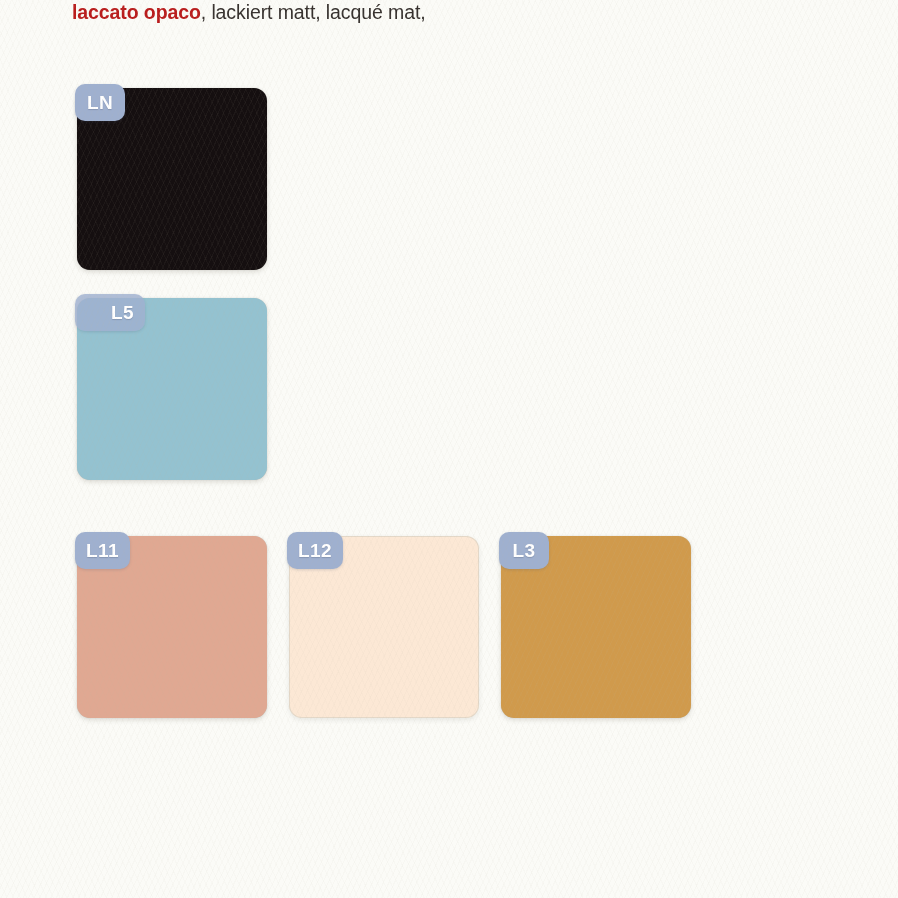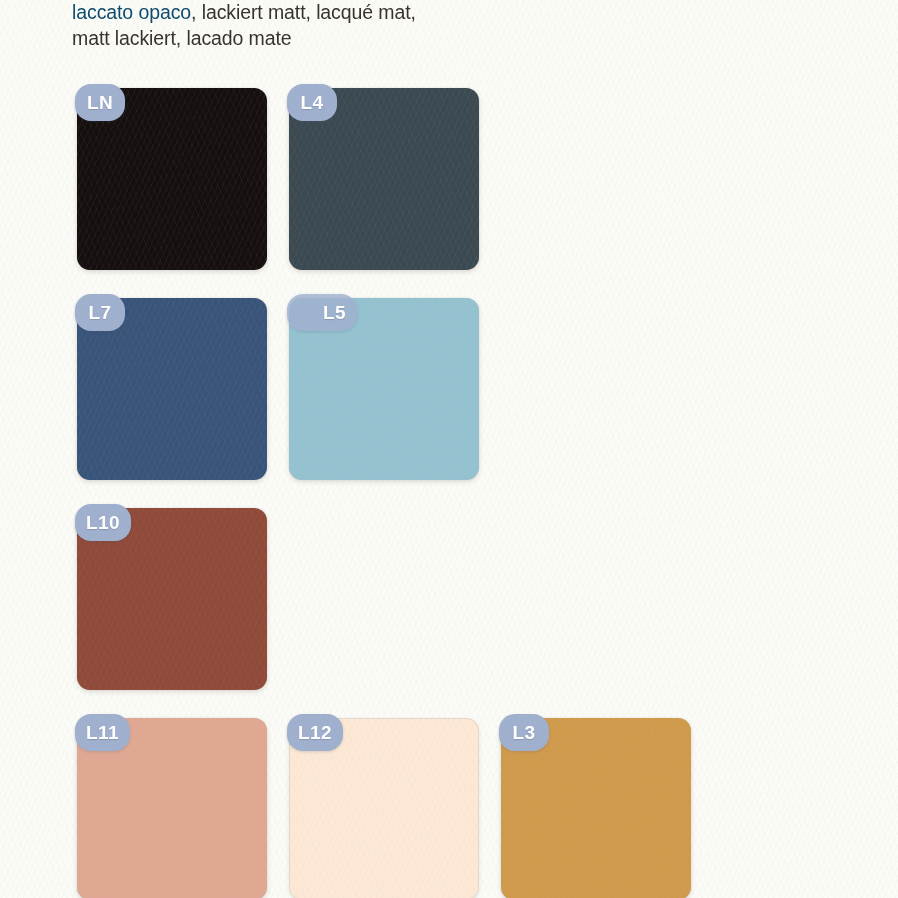--- a/index.html
+++ b/index.html
@@ -32,22 +32,22 @@
     position: absolute;
     left: 72px;
     top: 0px;
     width: 700px;
     font-size: 19.5px;
     line-height: 25.5px;
     color: #36312e;
     letter-spacing: -0.1px;
   }
   .caption .lead {
-    font-weight: normal;
-    color: #0c4a6e;
+    font-weight: bold;
+    color: #b91c1c;
   }
 
   .swatch-grid {
     position: absolute;
     left: 77px;
     top: 88px;
     width: 700px;
   }
 
   .swatch-row {
@@ -79,21 +79,21 @@
   }
 
   .swatch-badge {
     position: absolute;
     left: -2px;
     top: -4px;
     min-width: 50px;
     height: 37px;
     padding: 0 11px;
     box-sizing: border-box;
-    border-radius: 16px;
+    border-radius: 10px;
     background: #9fb0cf;
     color: #ffffff;
     font-size: 19px;
     font-weight: bold;
     letter-spacing: 0.4px;
     display: flex;
     align-items: center;
     justify-content: center;
     z-index: 5;
     text-shadow: 0 1px 1px rgba(90,100,130,0.35);
@@ -102,49 +102,36 @@
   .swatch-badge.translucent {
     background: rgba(159,176,207,0.82);
     padding-left: 36px;
   }
 </style>
 </head>
 <body>
 
 <div class="caption">
   <span class="lead">laccato opaco</span><span>, lackiert matt, lacqué mat,</span><br>
-  <span>matt lackiert, lacado mate</span>
 </div>
 
 <div class="swatch-grid" id="swatch-grid">
     <div class="swatch-row">
       <div class="swatch-cell">
         <div class="swatch-chip" style="background: rgb(21, 15, 16);"></div>
         <div class="swatch-badge">LN</div>
       </div>
-      <div class="swatch-cell">
-        <div class="swatch-chip" style="background: rgb(59, 74, 82);"></div>
-        <div class="swatch-badge">L4</div>
-      </div>
     </div>
     <div class="swatch-row">
-      <div class="swatch-cell">
-        <div class="swatch-chip" style="background: rgb(57, 84, 122);"></div>
-        <div class="swatch-badge">L7</div>
-      </div>
       <div class="swatch-cell">
         <div class="swatch-chip" style="background: rgb(148, 194, 208);"></div>
         <div class="swatch-badge translucent">L5</div>
       </div>
     </div>
     <div class="swatch-row">
-      <div class="swatch-cell">
-        <div class="swatch-chip" style="background: rgb(143, 74, 57);"></div>
-        <div class="swatch-badge">L10</div>
-      </div>
     </div>
     <div class="swatch-row">
       <div class="swatch-cell">
         <div class="swatch-chip" style="background: rgb(224, 168, 146);"></div>
         <div class="swatch-badge">L11</div>
       </div>
       <div class="swatch-cell">
         <div class="swatch-chip pale" style="background: rgb(252, 232, 213);"></div>
         <div class="swatch-badge">L12</div>
       </div>

